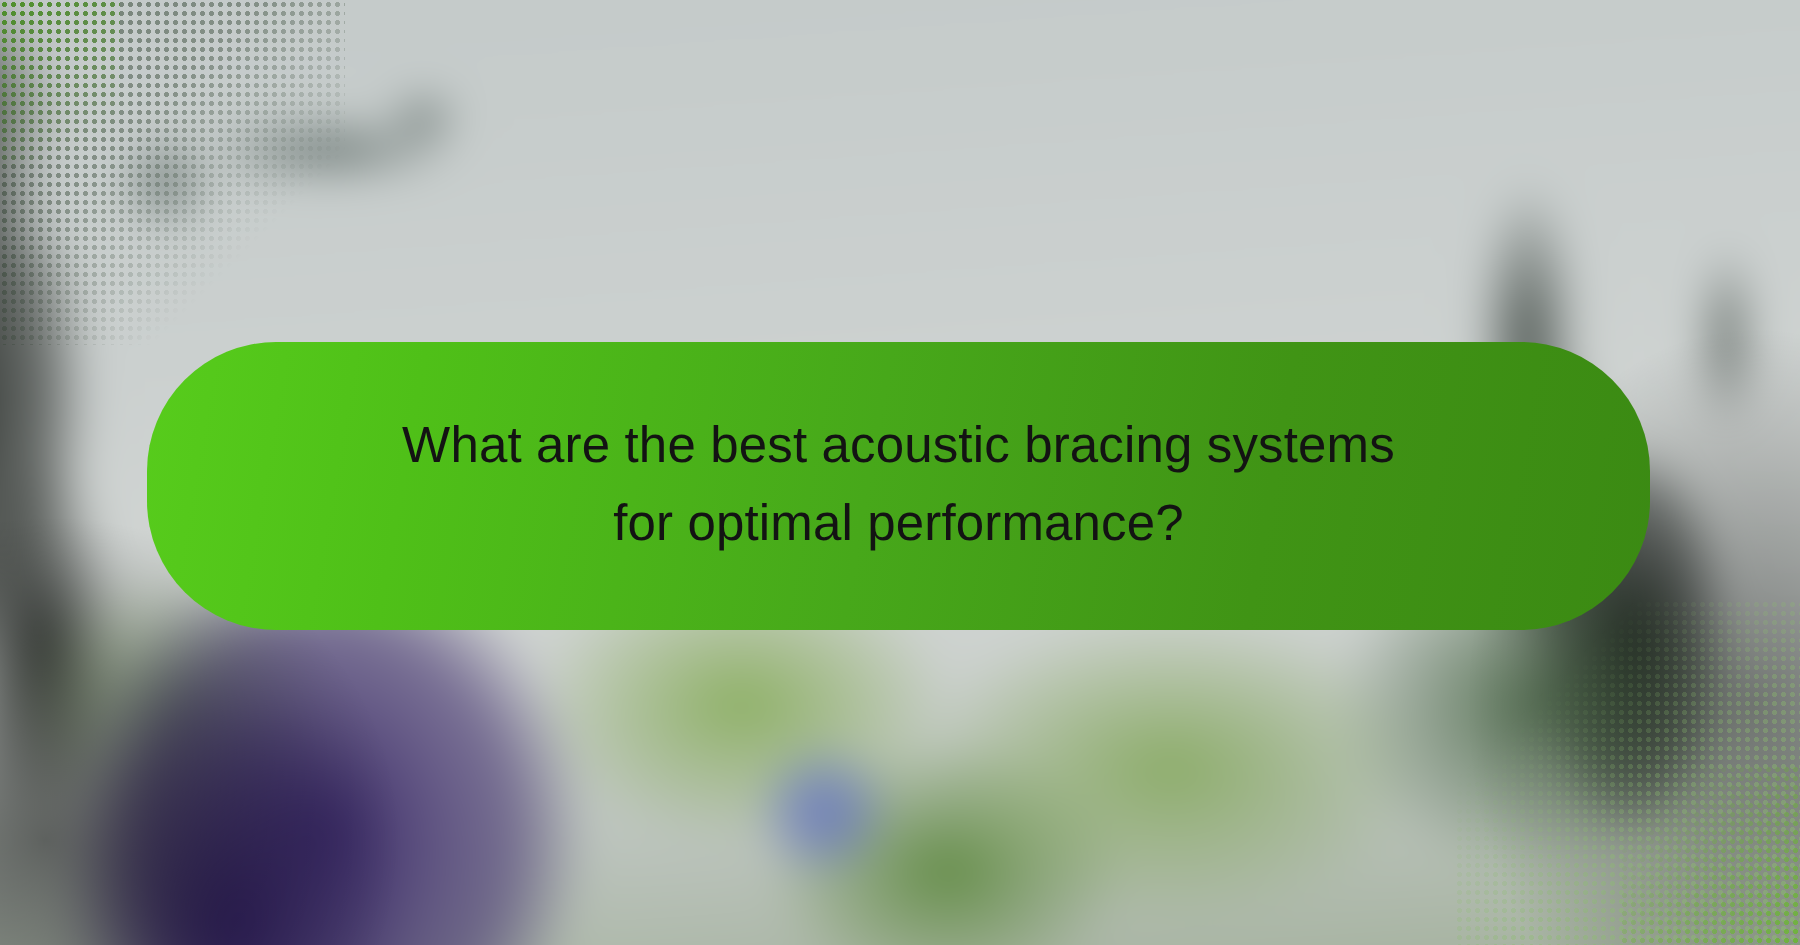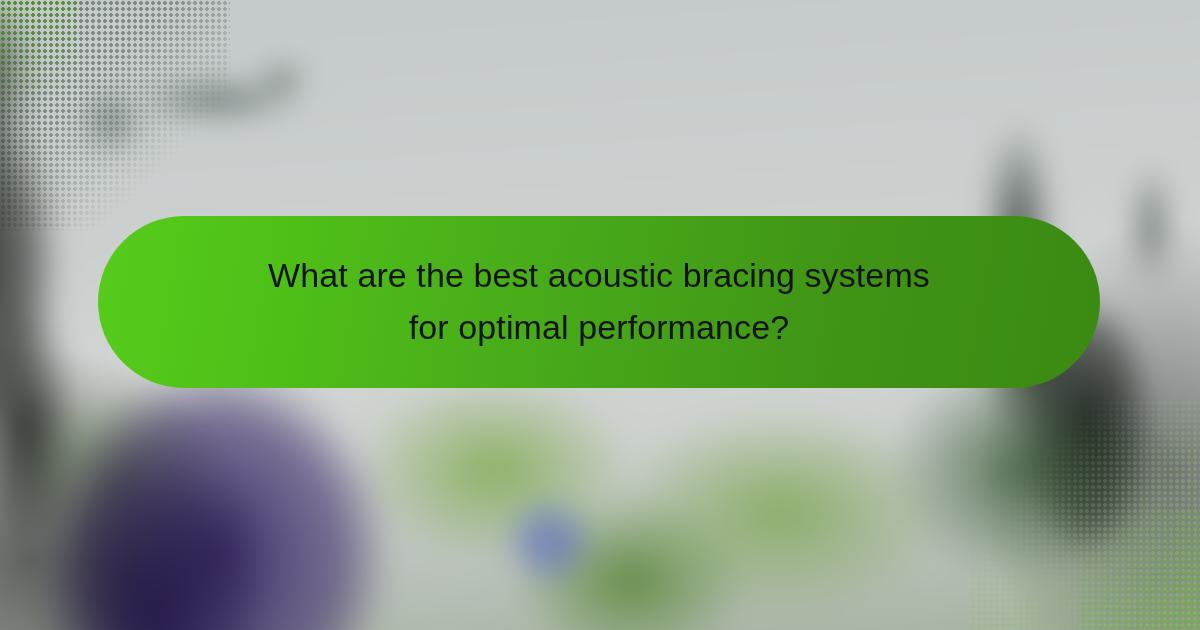--- a/index.html
+++ b/index.html
@@ -125,23 +125,23 @@
     background-image: radial-gradient(rgba(104,186,42,0.80) 42%, rgba(0,0,0,0) 44%);
     background-size: 6px 6px;
     -webkit-mask-image: linear-gradient(315deg, #000 0%, rgba(0,0,0,0) 82%);
     mask-image: linear-gradient(315deg, #000 0%, rgba(0,0,0,0) 82%);
   }
 
   
   .pill {
     position: absolute;
     left: 98px;
-    top: 216px;
+    top: 228px;
     width: 1002px;
-    height: 172px;
+    height: 192px;
     border-radius: 86px;
     background: linear-gradient(100deg, #57cc1c 0%, #4fc018 18%, #47a81a 48%, #409415 74%, #3b8a13 100%);
     display: flex;
     align-items: center;
     justify-content: center;
     box-sizing: border-box;
     padding: 0 64px;
   }
 
   .pill-text {

